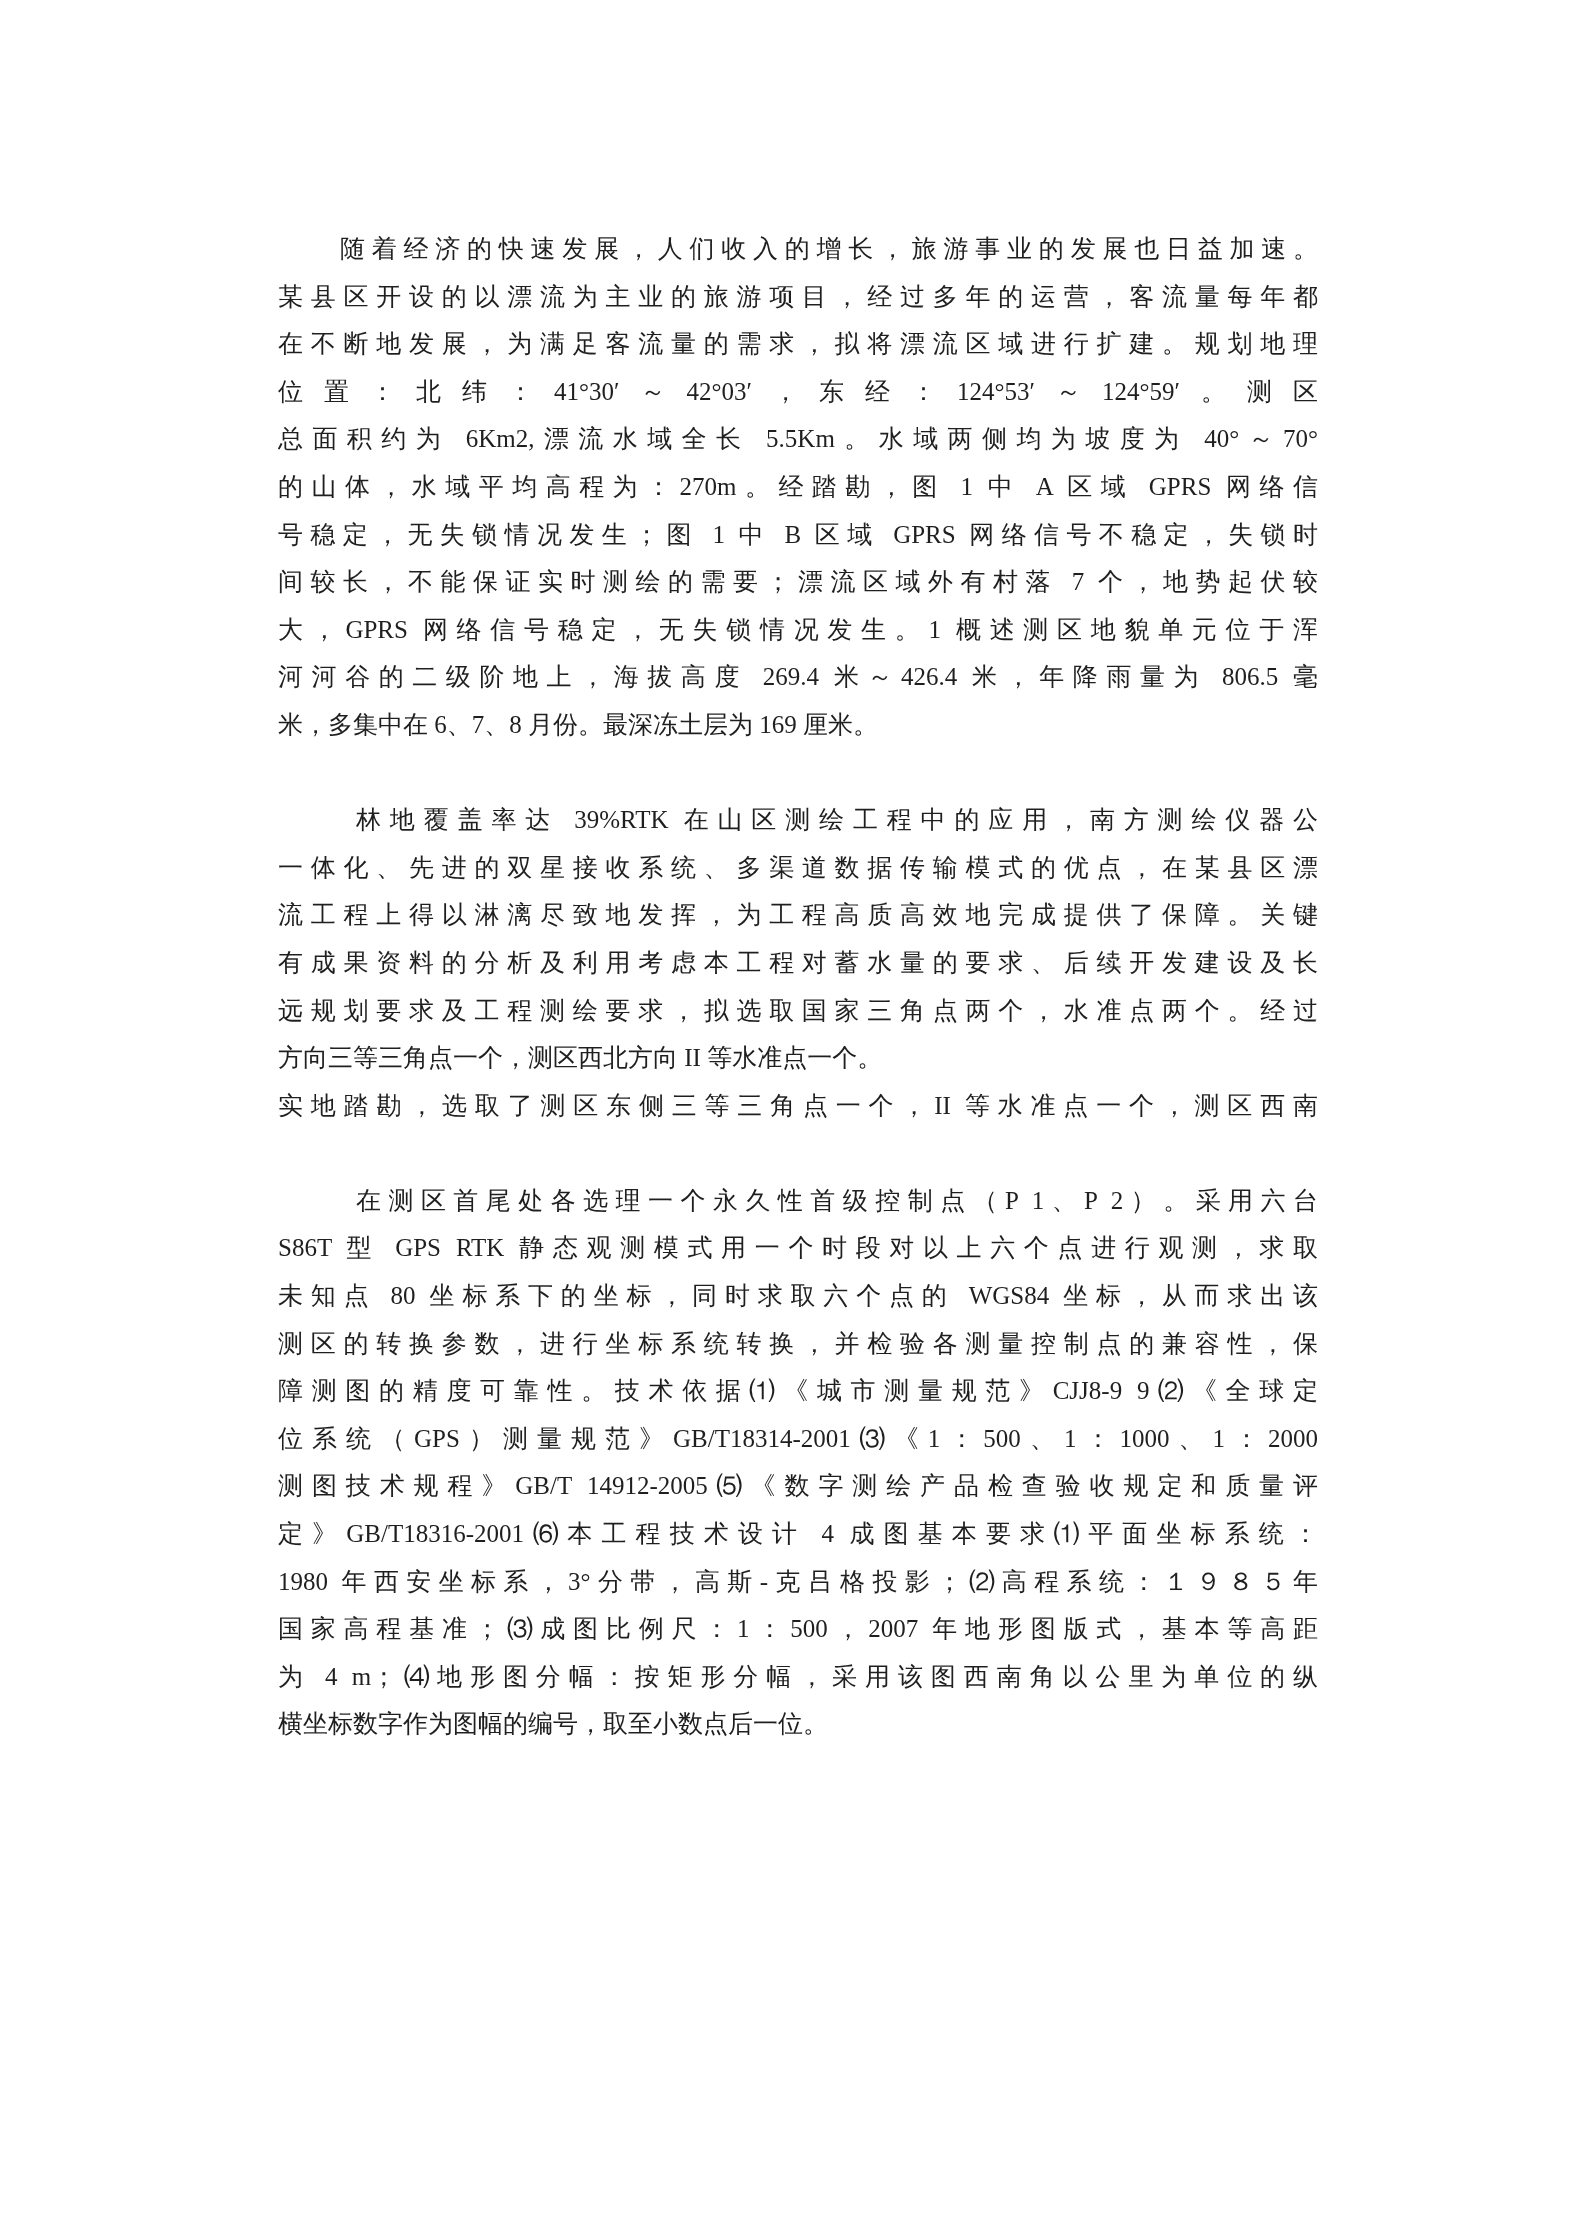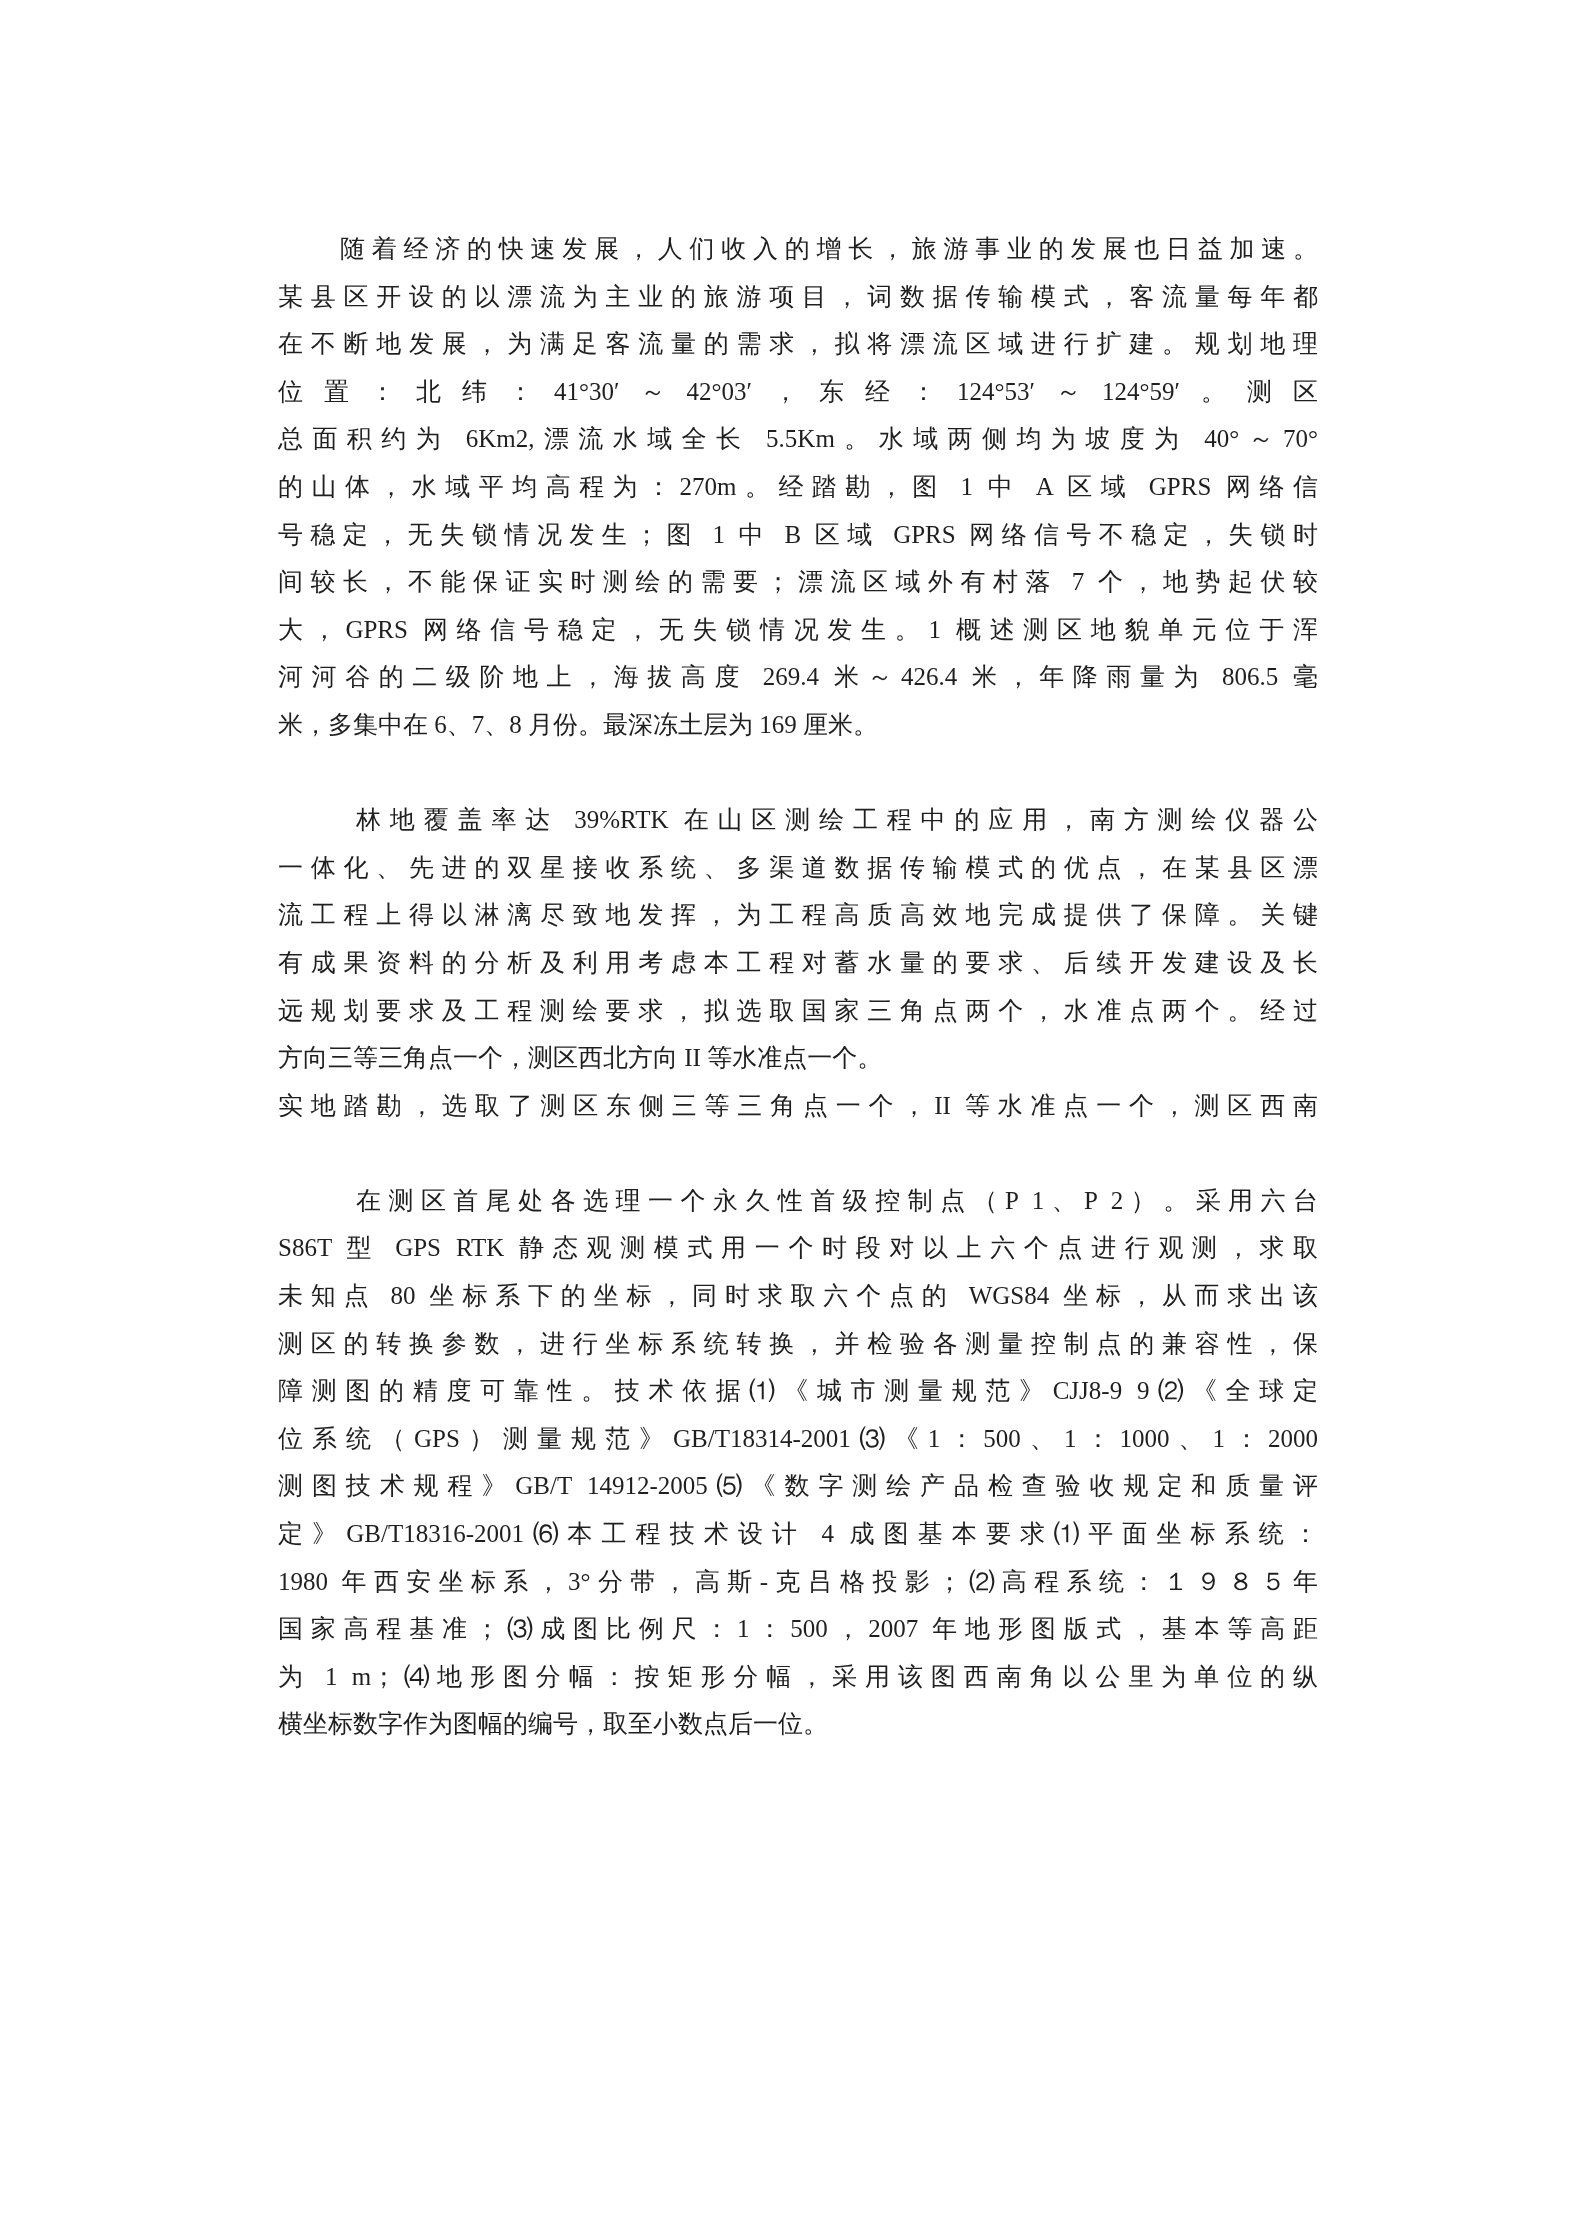--- a/index.html
+++ b/index.html
@@ -38,21 +38,21 @@
   .indent-b { padding-left: 78px; }        
 </style>
 </head>
 <body>
 
 <div class="page">
   <div class="textblock">
 
     <div class="block">
       <div class="line indent-a">随着经济的快速发展，人们收入的增长，旅游事业的发展也日益加速。</div>
-      <div class="line">某县区开设的以漂流为主业的旅游项目，词数据传输模式，客流量每年都</div>
+      <div class="line">某县区开设的以漂流为主业的旅游项目，经过多年的运营，客流量每年都</div>
       <div class="line">在不断地发展，为满足客流量的需求，拟将漂流区域进行扩建。规划地理</div>
       <div class="line">位置：北纬：41°30′～42°03′，东经：124°53′～124°59′。测区</div>
       <div class="line">总面积约为 6Km2,漂流水域全长 5.5Km。水域两侧均为坡度为 40°～70°</div>
       <div class="line">的山体，水域平均高程为：270m。经踏勘，图 1 中 A 区域 GPRS 网络信</div>
       <div class="line">号稳定，无失锁情况发生；图 1 中 B 区域 GPRS 网络信号不稳定，失锁时</div>
       <div class="line">间较长，不能保证实时测绘的需要；漂流区域外有村落 7 个，地势起伏较</div>
       <div class="line">大，GPRS 网络信号稳定，无失锁情况发生。1 概述测区地貌单元位于浑</div>
       <div class="line">河河谷的二级阶地上，海拔高度 269.4 米～426.4 米，年降雨量为 806.5 毫</div>
       <div class="line short">米，多集中在 6、7、8 月份。最深冻土层为 169 厘米。</div>
     </div>
@@ -71,18 +71,18 @@
       <div class="line indent-b">在测区首尾处各选理一个永久性首级控制点（P 1、P 2）。采用六台</div>
       <div class="line">S86T 型 GPS RTK 静态观测模式用一个时段对以上六个点进行观测，求取</div>
       <div class="line">未知点 80 坐标系下的坐标，同时求取六个点的 WGS84 坐标，从而求出该</div>
       <div class="line">测区的转换参数，进行坐标系统转换，并检验各测量控制点的兼容性，保</div>
       <div class="line">障测图的精度可靠性。技术依据⑴《城市测量规范》CJJ8-9 9⑵《全球定</div>
       <div class="line">位系统（GPS）测量规范》GB/T18314-2001⑶《1：500、1：1000、1：2000</div>
       <div class="line">测图技术规程》GB/T 14912-2005⑸《数字测绘产品检查验收规定和质量评</div>
       <div class="line">定》GB/T18316-2001⑹本工程技术设计 4 成图基本要求⑴平面坐标系统：</div>
       <div class="line">1980 年西安坐标系，3°分带，高斯-克吕格投影；⑵高程系统：１９８５年</div>
       <div class="line">国家高程基准；⑶成图比例尺：1：500，2007 年地形图版式，基本等高距</div>
-      <div class="line">为 1 m；⑷地形图分幅：按矩形分幅，采用该图西南角以公里为单位的纵</div>
+      <div class="line">为 4 m；⑷地形图分幅：按矩形分幅，采用该图西南角以公里为单位的纵</div>
       <div class="line short">横坐标数字作为图幅的编号，取至小数点后一位。</div>
     </div>
 
   </div>
 </div>
 
 </body></html>

